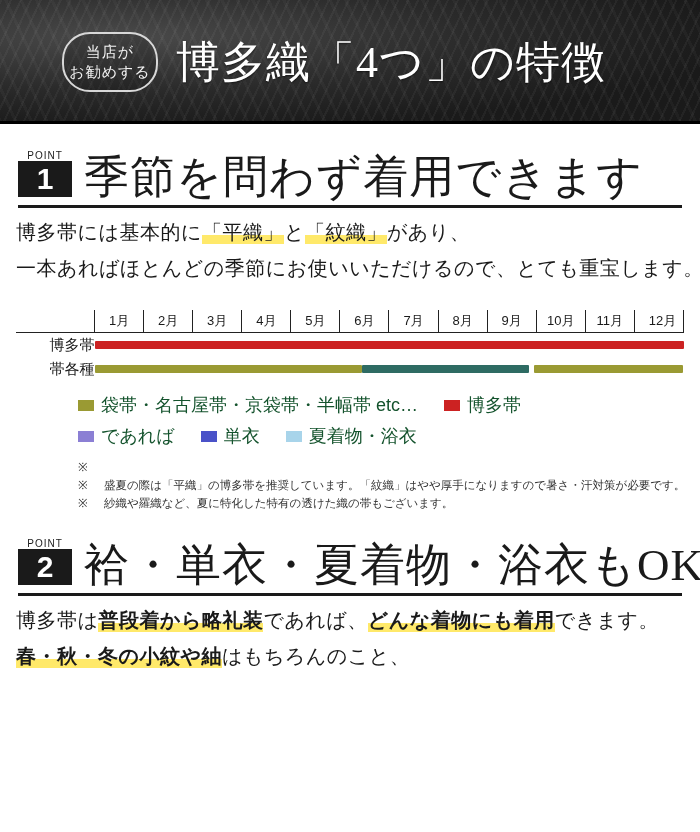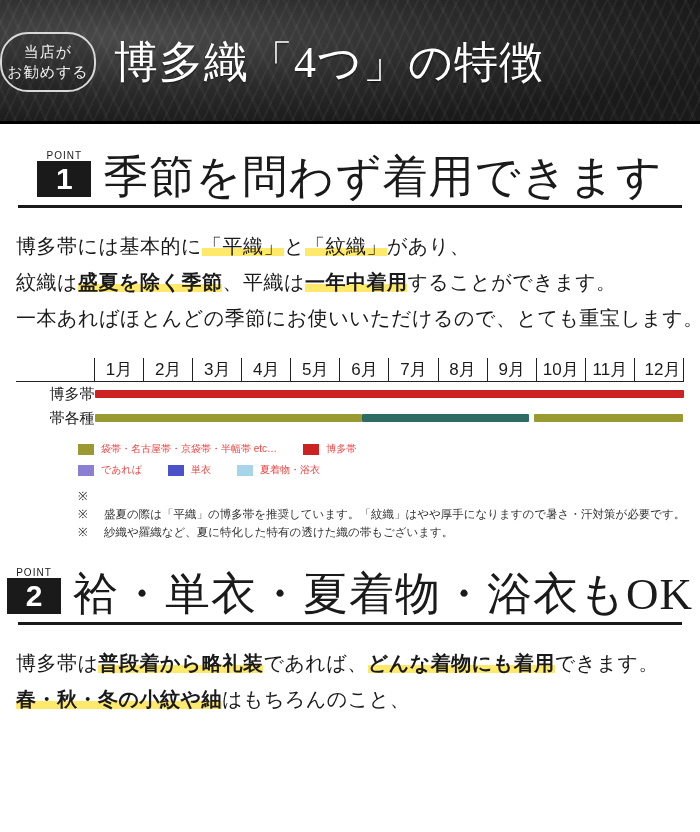--- a/index.html
+++ b/index.html
@@ -32,20 +32,21 @@
     content: "";
     position: absolute;
     left: 0; right: 0; bottom: 0;
     height: 3px;
     background: #000;
   }
   .banner-inner {
     display: flex;
     align-items: center;
     height: 100%;
+    padding-left: 62px;
     box-sizing: border-box;
   }
   .banner-badge {
     width: 92px;
     height: 56px;
     border: 2px solid #d8d8d8;
     border-radius: 28px;
     color: #f2f2f2;
     font-family: "Liberation Sans", sans-serif;
     font-size: 15px;
@@ -68,21 +69,20 @@
     text-shadow: 0 1px 2px rgba(0,0,0,0.6);
   }
 
   
   .point-head {
     display: flex;
     align-items: flex-end;
     padding: 0 18px;
     margin-top: 26px;
     position: relative;
-    justify-content: center;
   }
   .point-badge {
     width: 54px;
     flex: none;
     margin-right: 12px;
     text-align: center;
   }
   .point-kicker {
     font-family: "Liberation Sans", sans-serif;
     font-size: 10px;
@@ -110,21 +110,22 @@
     margin: 8px 18px 0 18px;
     border-top: 2px solid #1a1a1a;
     border-bottom: 1px solid #1a1a1a;
     height: 3px;
     box-sizing: border-box;
   }
 
   
   .body-block {
     padding: 0 16px;
-    margin-top: 20px;
+    margin-top: 8px;
+    font-family: Liberation Mono, monospace;
   }
   .body-line {
     font-size: 20px;
     line-height: 36px;
     letter-spacing: 0.5px;
     white-space: nowrap;
   }
   .mk {
     background: linear-gradient(to bottom, rgba(255,255,255,0) 58%, #ffe96a 58%, #ffe96a 96%, rgba(255,255,255,0) 96%);
   }
@@ -142,21 +143,21 @@
   table.chart th, table.chart td {
     padding: 0;
     margin: 0;
   }
   .chart-corner {
     width: 78px;
     border-bottom: 1px solid #222;
   }
   .chart-month {
     font-family: "Liberation Sans", sans-serif;
-    font-size: 17px;
+    font-size: 13px;
     text-align: center;
     height: 22px;
     border-left: 1px solid #222;
     border-bottom: 1px solid #222;
     font-weight: normal;
   }
   .chart-month.last { border-right: 1px solid #222; padding-left: 7px; }
   .row-label {
     font-size: 15px;
     text-align: right;
@@ -172,22 +173,22 @@
     position: absolute;
     height: 8px;
     top: 8px;
     border-radius: 1px;
   }
 
   
   .legend {
     margin: 12px 0 0 62px;
     font-family: "Liberation Sans", sans-serif;
-    font-size: 10px;
-    color: #ef4444;
+    font-size: 18px;
+    color: #14532d;
   }
   .legend-row {
     display: flex;
     align-items: center;
     margin-bottom: 7px;
   }
   .legend-item {
     display: flex;
     align-items: center;
     margin-right: 26px;
@@ -234,21 +235,20 @@
   <div class="point-badge">
     <div class="point-kicker">POINT</div>
     <div class="point-num">1</div>
   </div>
   <div class="point-title">季節を問わず着用できます</div>
 </div>
 <div class="point-rule"></div>
 
 <div class="body-block">
   <div class="body-line" id="p1l1"><span>博多帯には基本的に</span><span class="mk">「平織」</span><span>と</span><span class="mk">「紋織」</span><span>があり、</span></div>
-  <div class="body-line" id="p1l2"><span>紋織は</span><span class="mk mk-bold">盛夏を除く季節</span><span>、平織は</span><span class="mk mk-bold">一年中着用</span><span>することができます。</span></div>
   <div class="body-line" id="p1l3"><span>一本あればほとんどの季節にお使いいただけるので、とても重宝します。</span></div>
 </div>
 
 <div class="chart-wrap">
   <table class="chart">
     <thead>
       <tr>
         <th class="chart-corner"></th>
       <th class="chart-month">1月</th>
           <th class="chart-month">2月</th>

